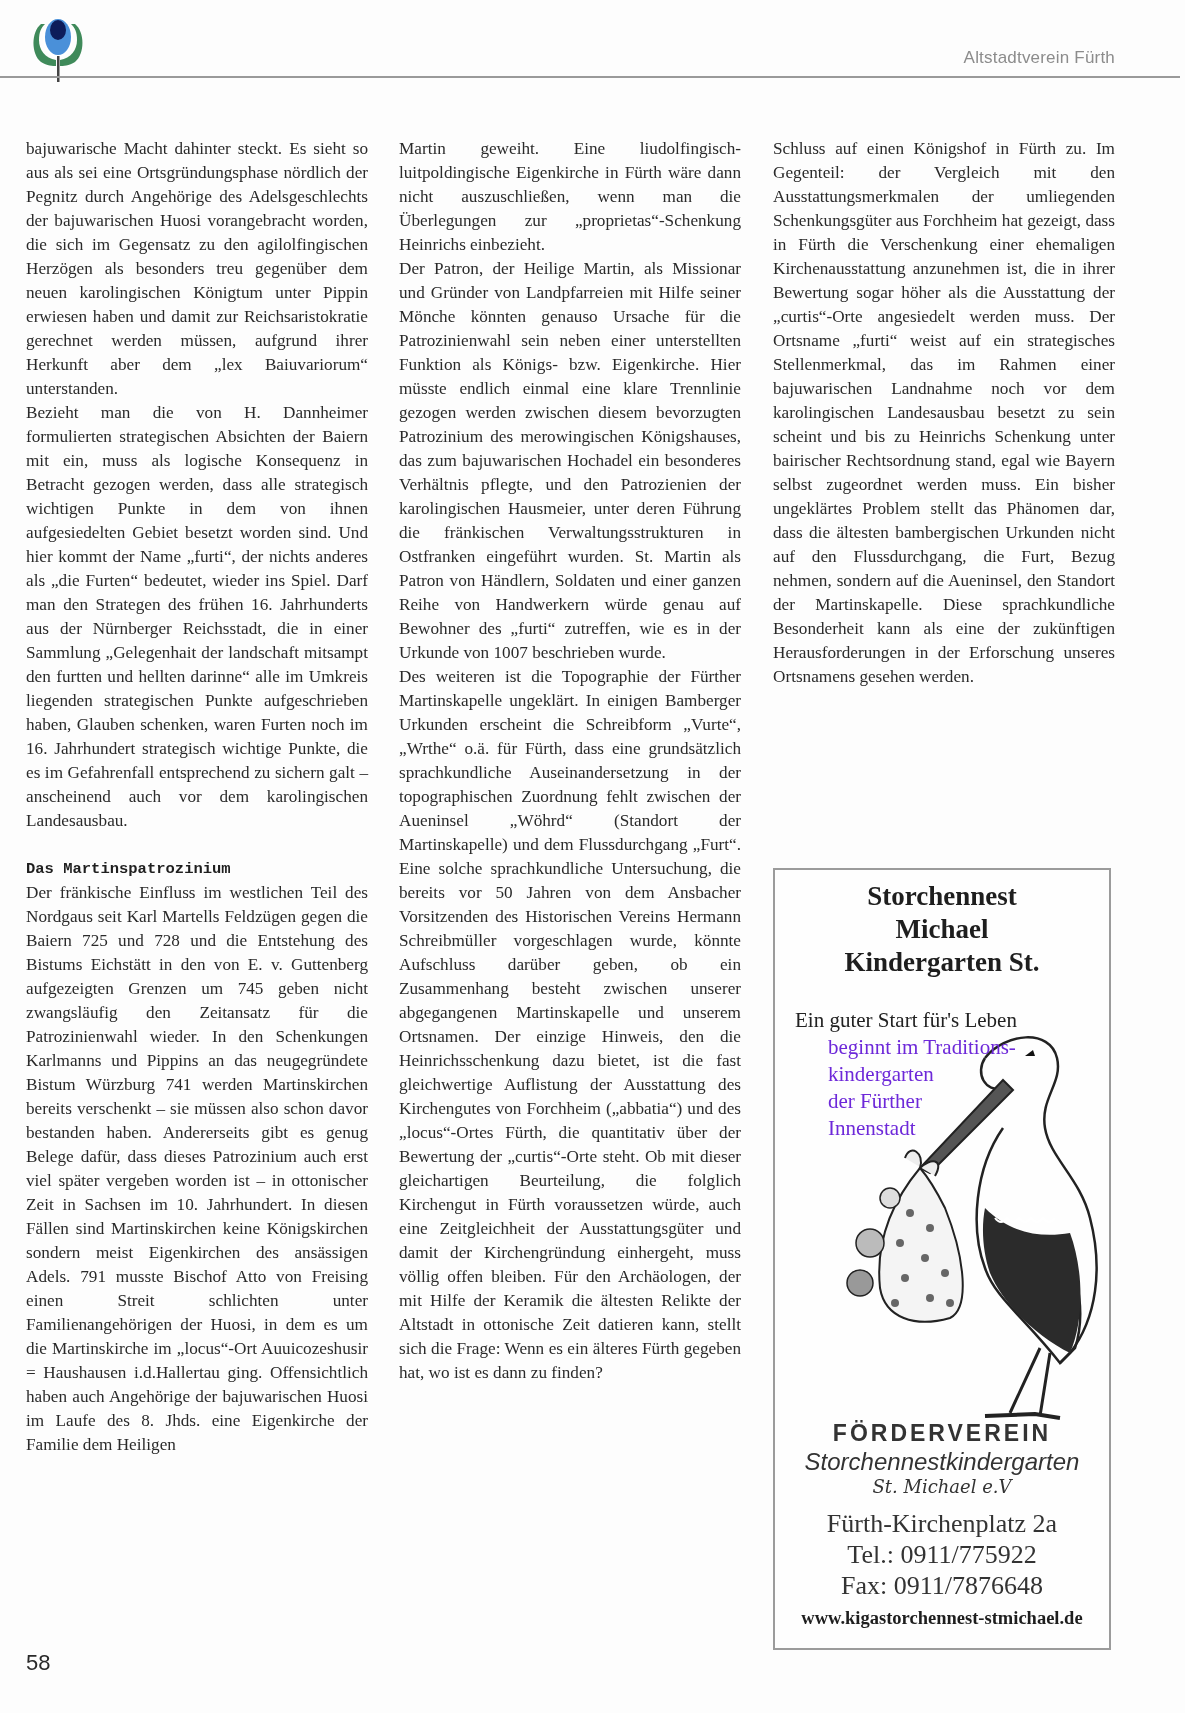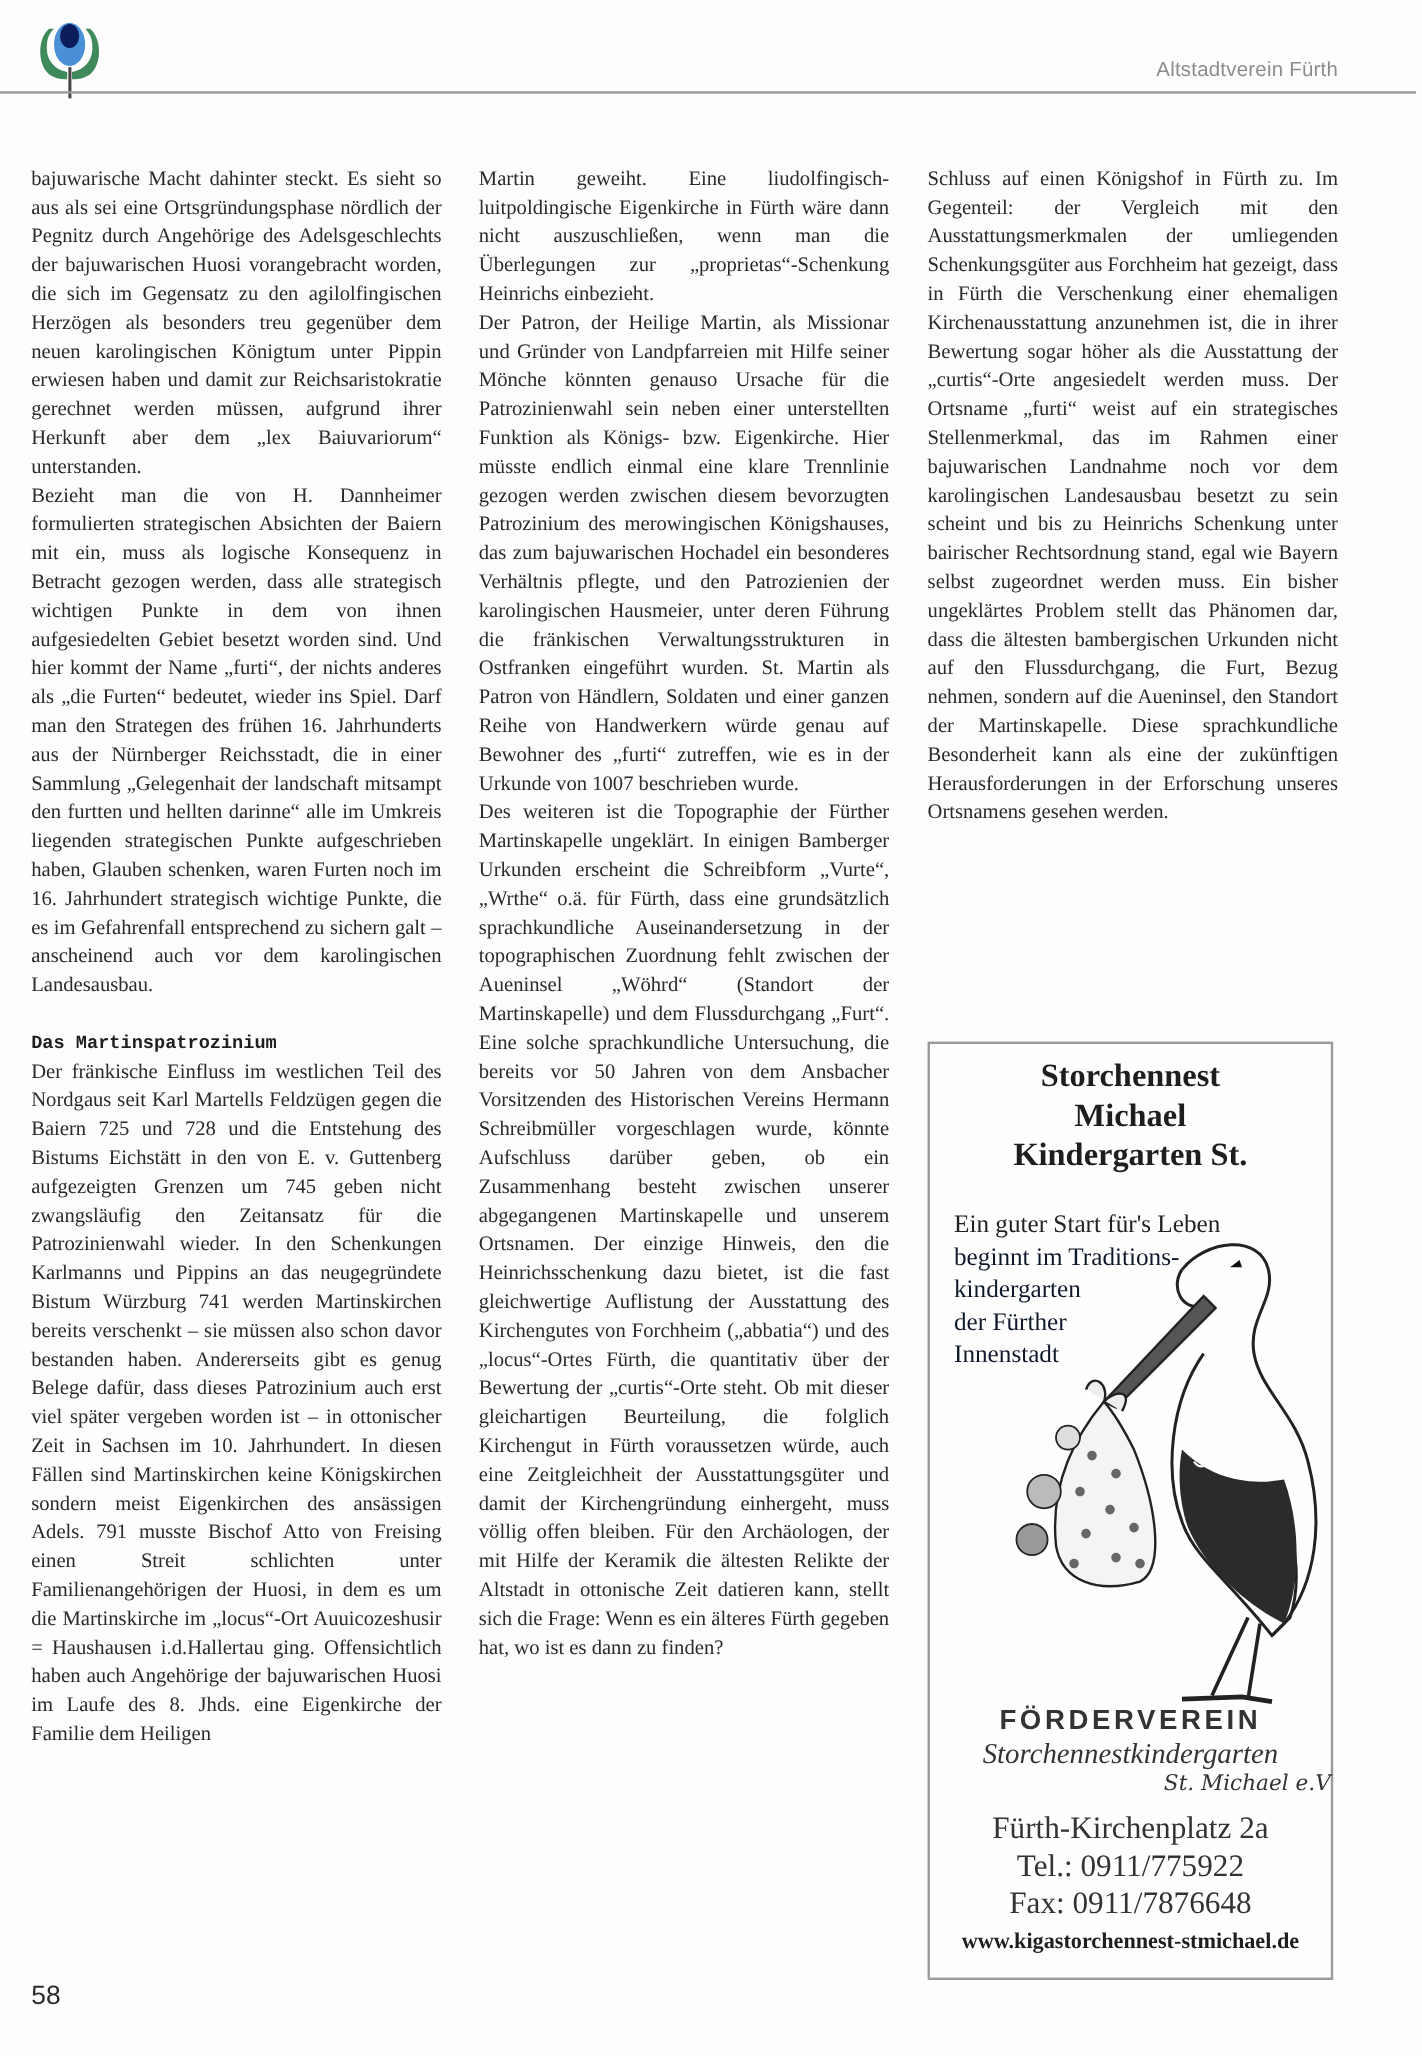--- a/index.html
+++ b/index.html
@@ -41,37 +41,37 @@
     }
     .ad-title {
       position: absolute; left: 0; top: 10px; width: 100%;
       text-align: center; font-weight: bold; font-size: 27px; line-height: 33px; color: #1e1e1e;
     }
     .ad-slogan {
       position: absolute; left: 20px; top: 137px;
       font-size: 21px; line-height: 27px; color: #333;
     }
     .ad-slogan .first { color: #222; }
-    .ad-slogan .rest { color: #0f172a; }
+    .ad-slogan .rest { color: #6d28d9; margin-left: 33px; }
     .stork { position: absolute; left: 60px; top: 148px; width: 270px; height: 420px; }
     .ad-verein {
       position: absolute; left: 0; top: 548px; width: 100%; text-align: center;
     }
     .ad-verein .big {
       font-family: "Liberation Sans", "DejaVu Sans", sans-serif;
       font-weight: bold; font-size: 23px; letter-spacing: 3px; color: #333;
       display: block; line-height: 30px;
     }
     .ad-verein .script {
-      font-family: Liberation Serif, serif; font-style: italic;
+      font-family: Liberation Sans, sans-serif; font-style: italic;
       font-size: 24px; color: #333; display: block; line-height: 28px;
     }
     .ad-verein .script2 {
       font-family: "DejaVu Serif", serif; font-style: italic;
-      font-size: 18px; color: #333; display: block; line-height: 22px; text-align: right;
+      font-size: 18px; color: #333; display: block; line-height: 22px;
     }
     .ad-contact {
       position: absolute; left: 0; top: 638px; width: 100%; text-align: center;
       font-size: 26px; line-height: 31px; color: #333;
     }
     .ad-url {
       position: absolute; left: 0; top: 738px; width: 100%; text-align: center;
       font-weight: bold; font-size: 18.5px; color: #1e1e1e;
     }
   </style>

